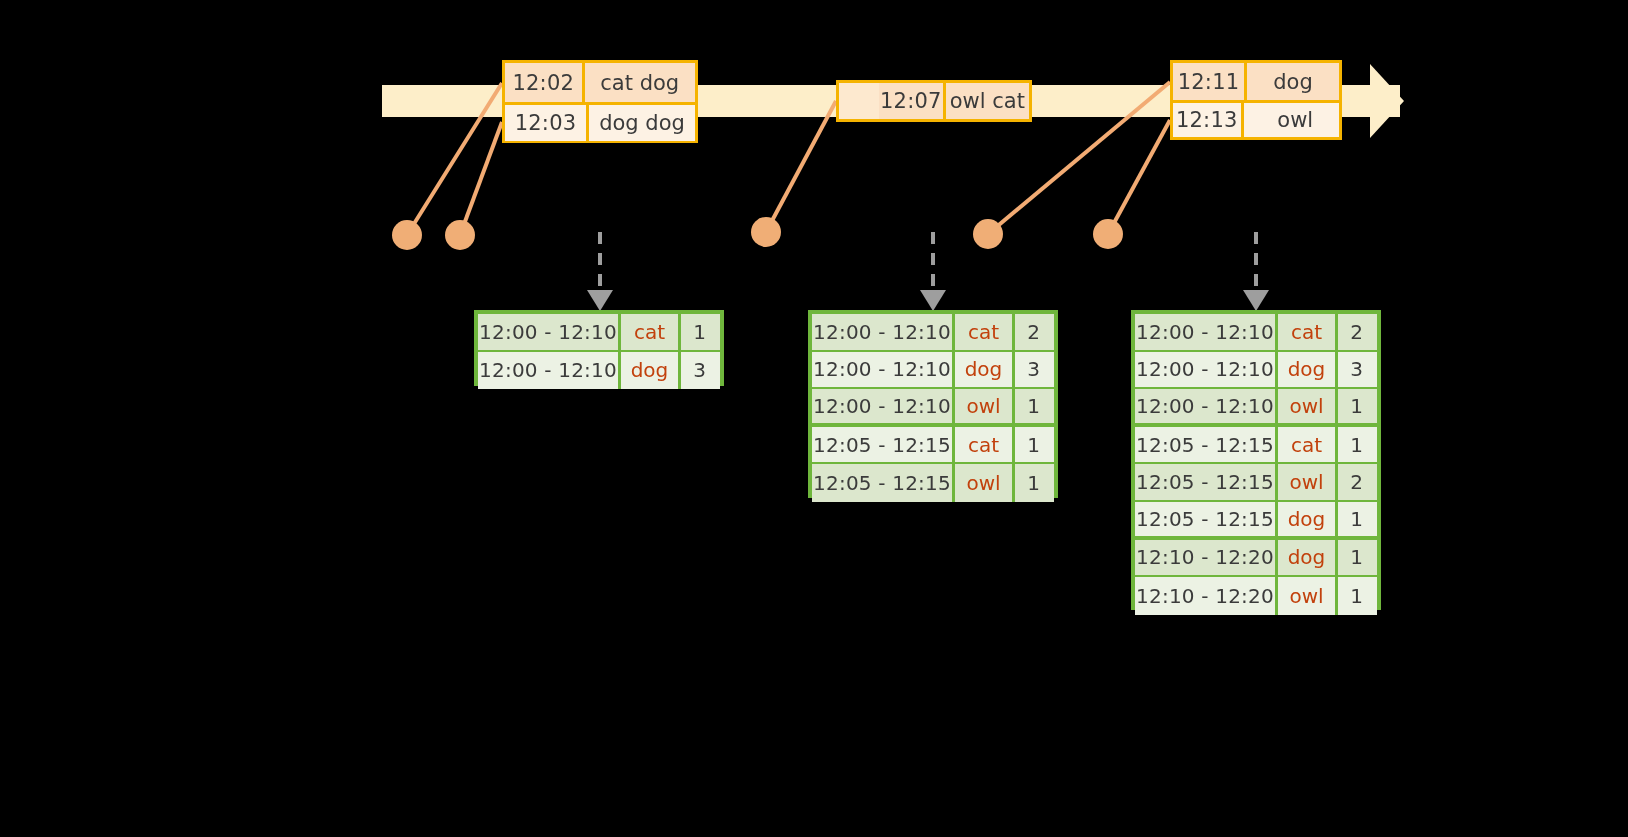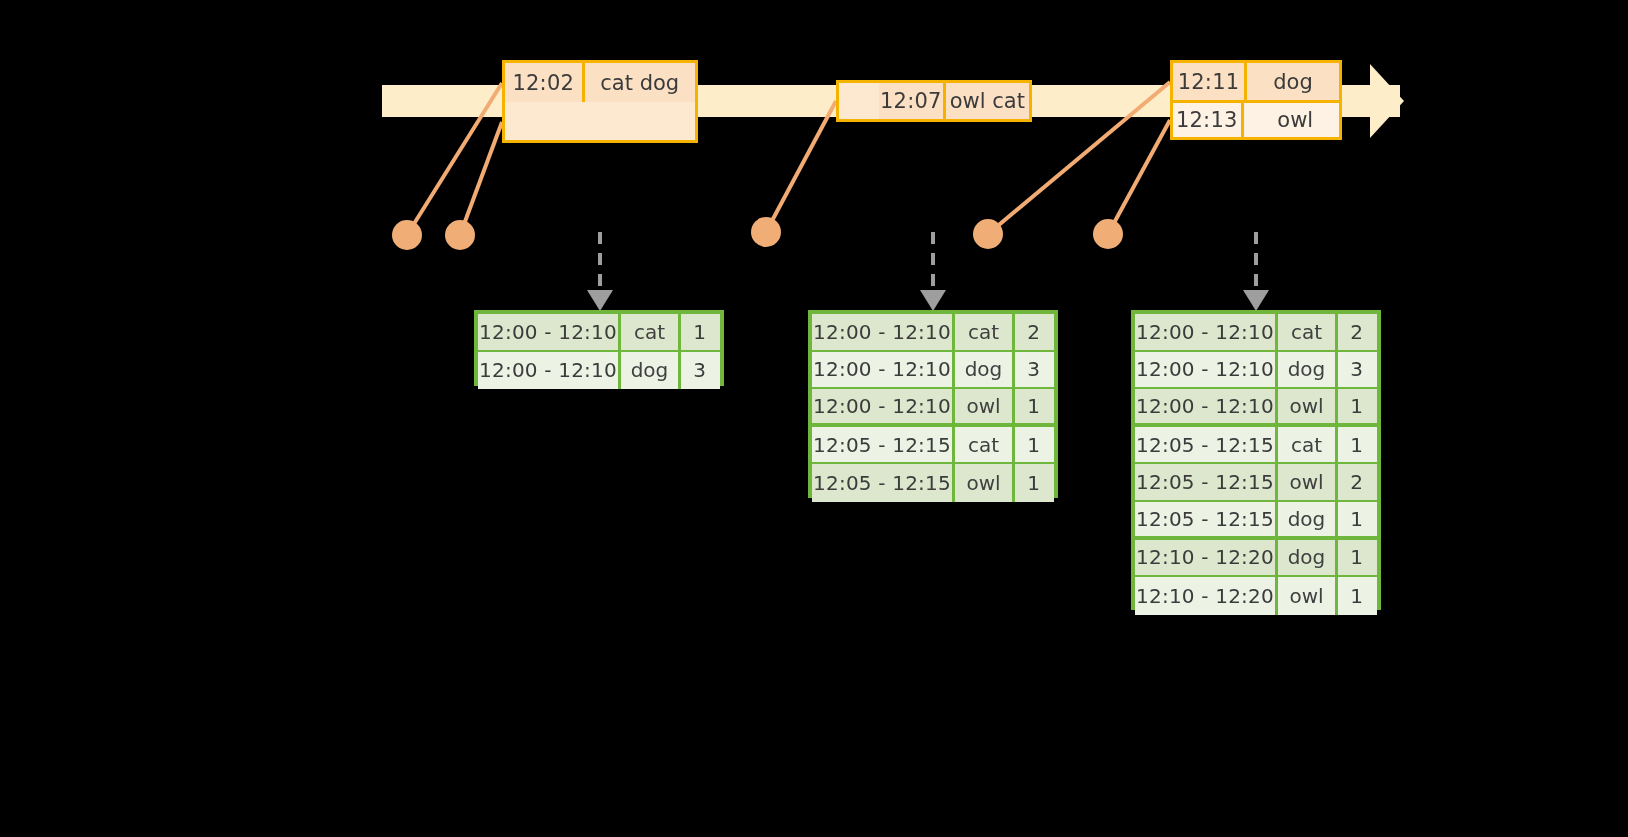--- a/index.html
+++ b/index.html
@@ -91,21 +91,21 @@
     color: #3b3b3b;
     letter-spacing: 0.2px;
   }
   .res-key {
     display: flex;
     align-items: center;
     justify-content: center;
     box-sizing: border-box;
     border-right: 3px solid #6fb63c;
     font-size: 20px;
-    color: #404040;
+    color: #c2410c;
   }
   .res-cnt {
     display: flex;
     align-items: center;
     justify-content: center;
     box-sizing: border-box;
     font-size: 20px;
     color: #3b3b3b;
   }
 </style>
@@ -146,20 +146,24 @@
       <polygon points="920,290 946,290 933,311"></polygon>
       <polygon points="1243,290 1269,290 1256,311"></polygon>
     </g>
   </svg>
 
   <div class="evt-group" style="left:502px; top:60px; width:196px; height:83px;">
     <div class="evt-row shade-a">
       <div class="evt-time" style="width:84px;">12:02</div>
       <div class="evt-words" style="width:117px;">cat dog</div>
     </div>
+    <div class="evt-row shade-b">
+      <div class="evt-time" style="width:84px;">12:03</div>
+      <div class="evt-words" style="width:106px;">dog dog</div>
+    </div>
   </div>
 
   <div class="evt-group" style="left:836px; top:80px; width:196px; height:42px;">
     <div class="evt-row shade-a" style="height:36px;margin-left:40px;">
       <div class="evt-time" style="width:84px;">12:07</div>
       <div class="evt-words" style="width:106px;">owl cat</div>
     </div>
   </div>
 
   <div class="evt-group" style="left:1170px; top:60px; width:172px; height:80px;">

